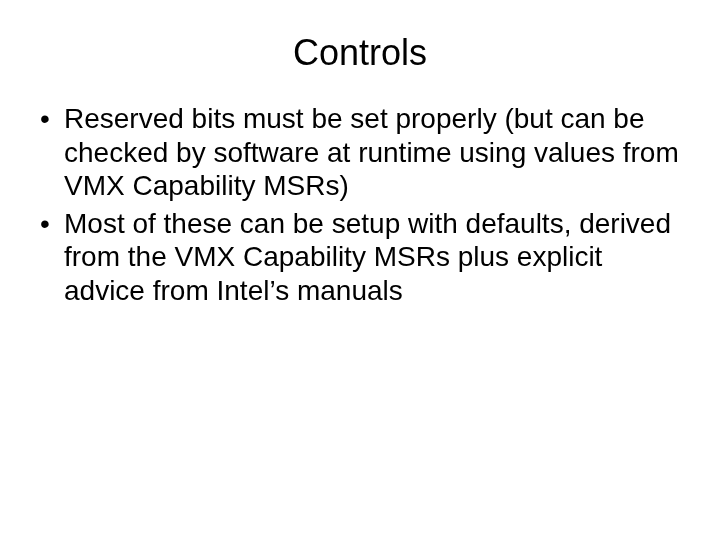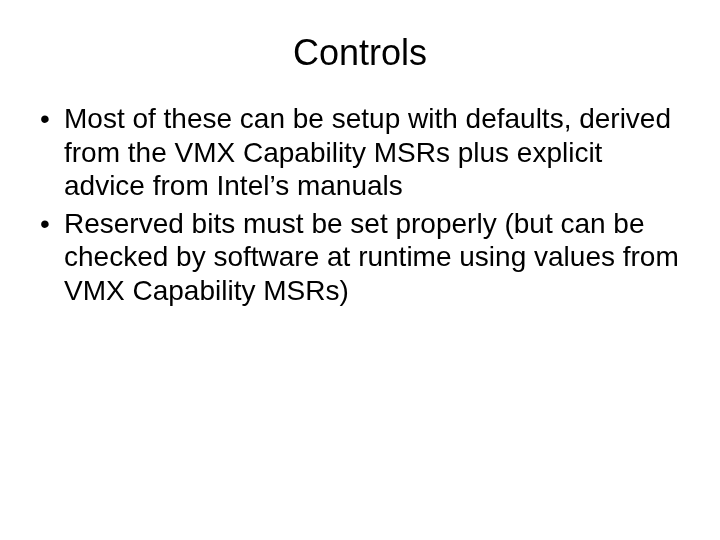--- a/index.html
+++ b/index.html
@@ -45,16 +45,16 @@
     line-height: 1.2;
   }
 </style>
 </head>
 <body>
 
 <div class="slide">
   <h1 class="title">Controls</h1>
 
   <ul class="bullets">
+    <li>Reserved bits must be set properly (but can be checked by software at runtime using values from VMX Capability MSRs)</li>
     <li>Most of these can be setup with defaults, derived from the VMX Capability MSRs plus explicit advice from Intel’s manuals</li>
-    <li>Reserved bits must be set properly (but can be checked by software at runtime using values from VMX Capability MSRs)</li>
   </ul>
 </div>
 
 </body></html>

